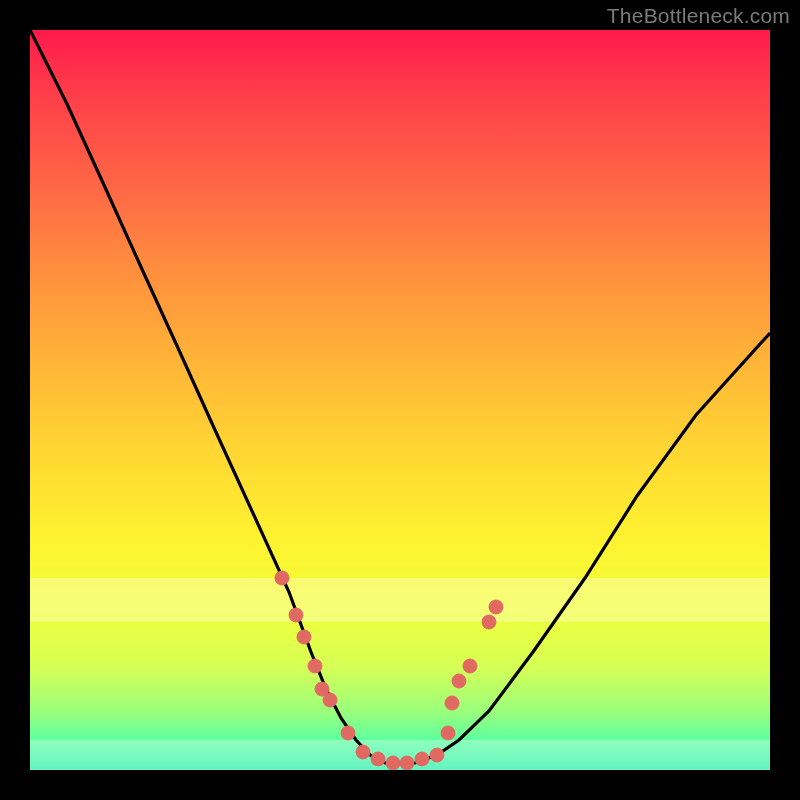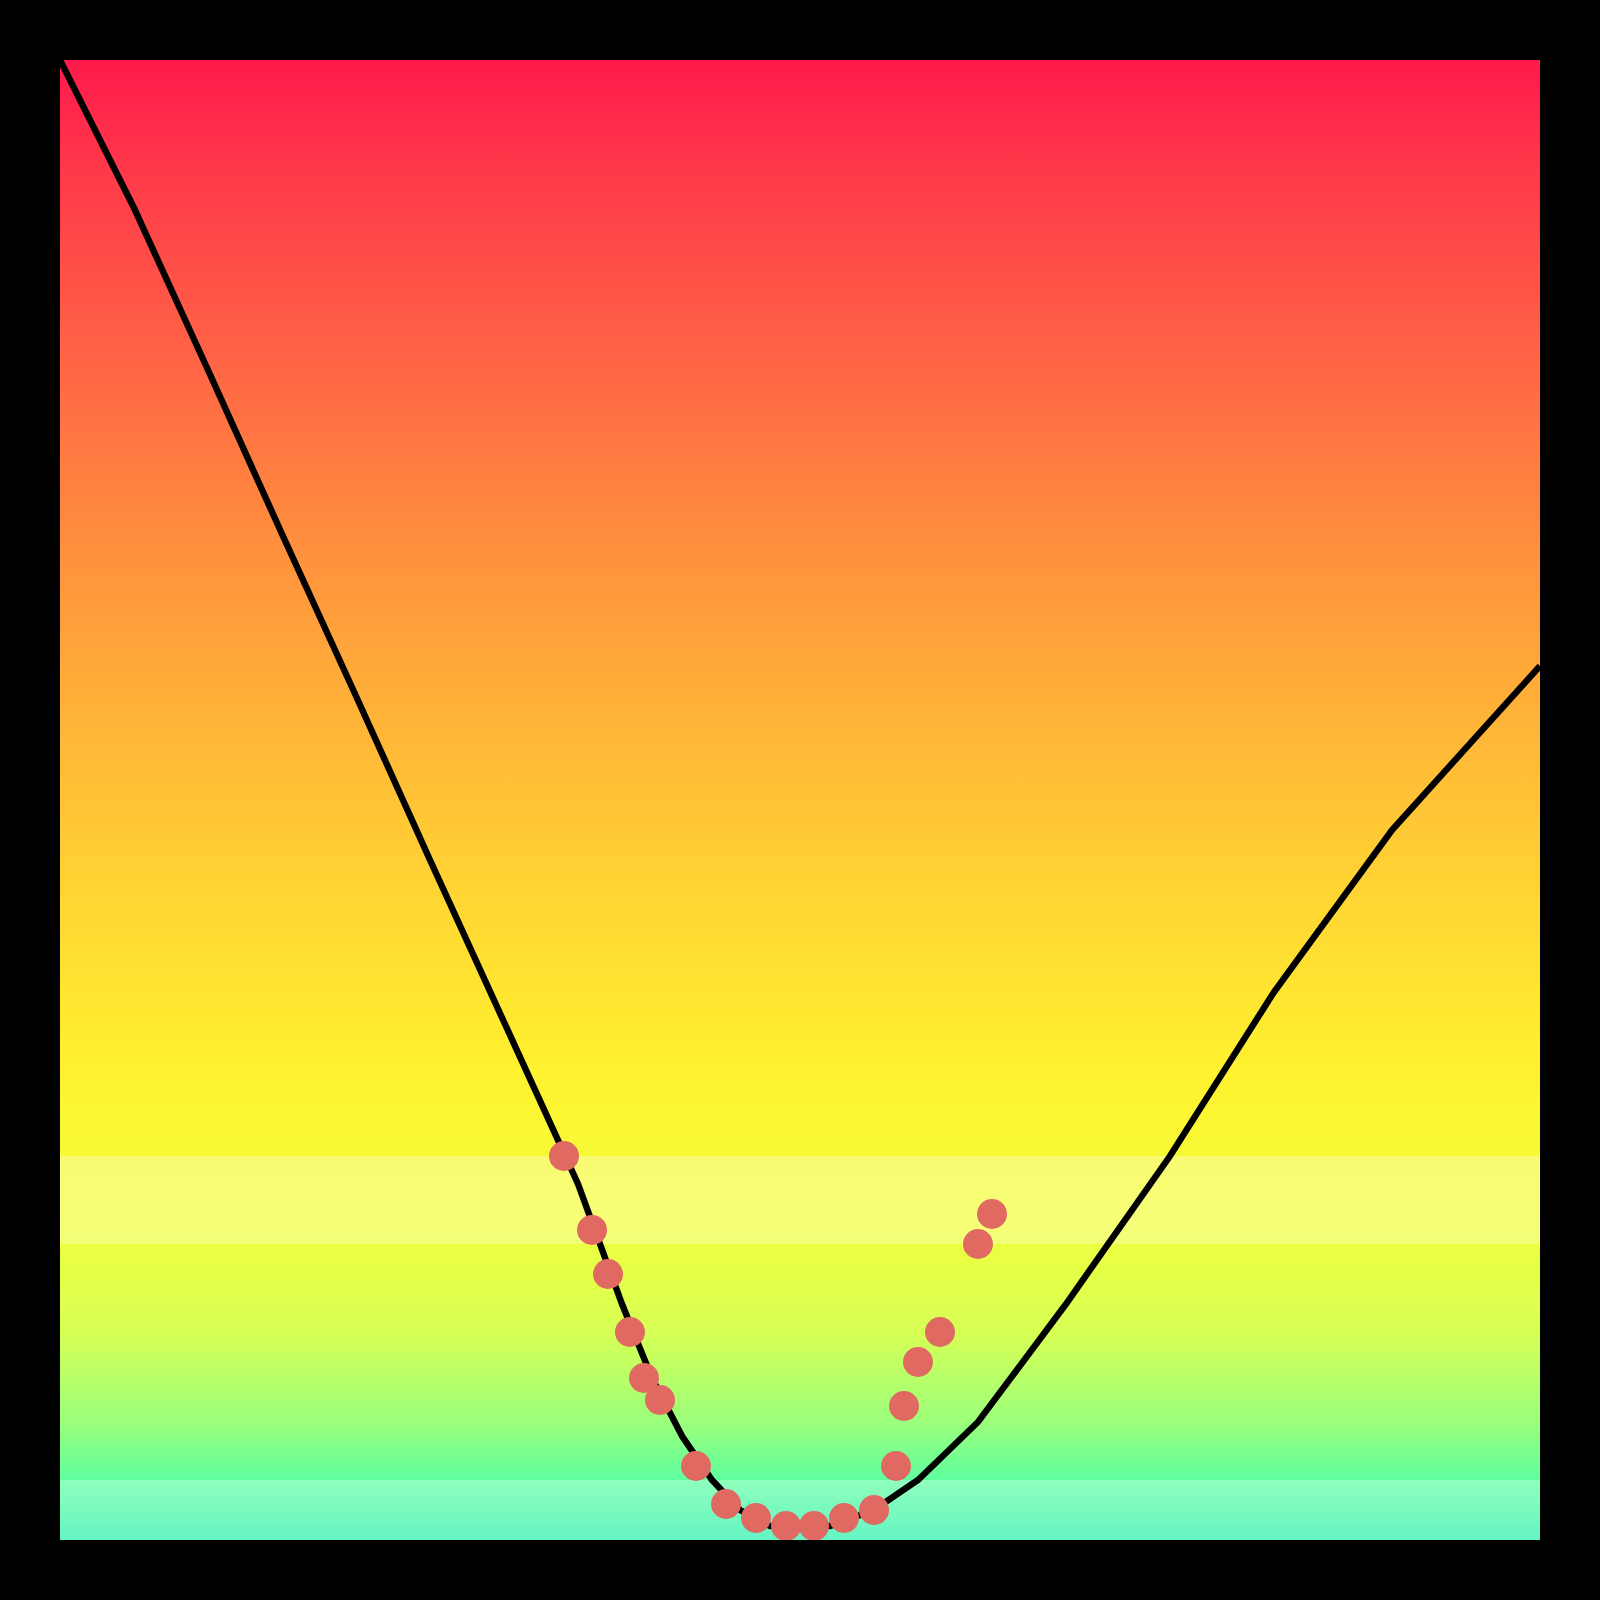--- a/index.html
+++ b/index.html
@@ -59,20 +59,21 @@
     position: absolute;
     top: 0;
     left: 0;
   }
 </style>
 </head>
 <body>
 
 <div class="frame">
 
+  <div class="watermark">TheBottleneck.com</div>
 
   <div class="plot">
 
     <div class="pale-band" style="top:548px;height:44px;"></div>
     <div class="pale-band" style="top:710px;height:30px;"></div>
 
     <svg class="curve" width="740" height="740" viewBox="0 0 740 740">
       <path fill="none" stroke="#000" stroke-width="3.2" d="M 0 0
                L 37 74
                L 74 155

